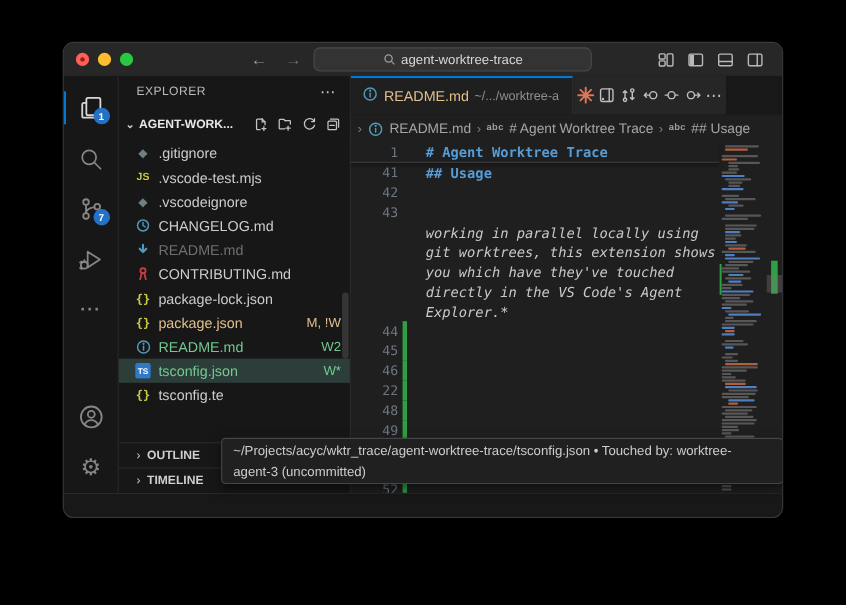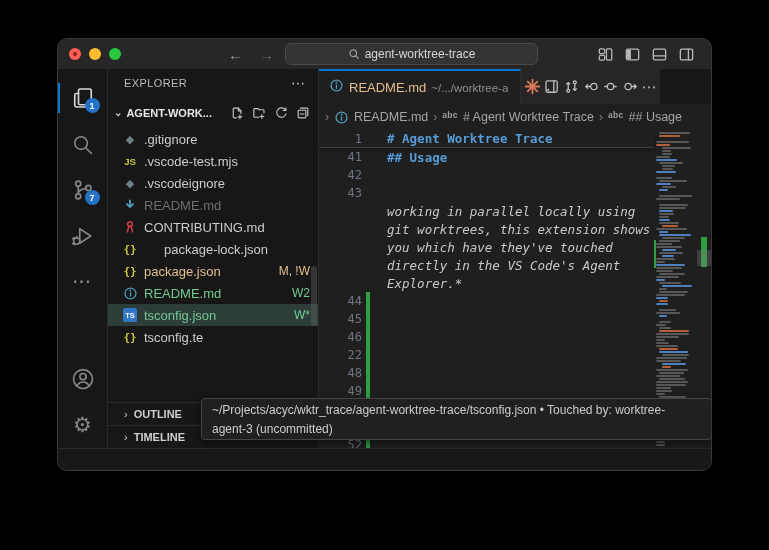--- a/index.html
+++ b/index.html
@@ -285,40 +285,49 @@
             <span class="fname" style="color: rgb(204, 204, 204);">.vscode-test.mjs</span>
           </div>
           <div class="file-row">
             <span class="ficon" style="display: inline-flex; align-items: center;">
               <span class="diamond-glyph">◆</span>
             </span>
             <span class="fname" style="color: rgb(204, 204, 204);">.vscodeignore</span>
           </div>
           <div class="file-row">
             <span class="ficon" style="display: inline-flex; align-items: center;">
+              <svg width="14" height="14" viewBox="0 0 16 16" fill="none" stroke="#519aba" stroke-width="1.5" stroke-linecap="round" stroke-linejoin="round">
+                <circle cx="8" cy="8" r="5.7"></circle>
+                <path d="M8 4.8V8l2.3 1.4"></path>
+              </svg>
+            </span>
+            <span class="fname" style="color: rgb(204, 204, 204);">CHANGELOG.md</span>
+          </div>
+          <div class="file-row">
+            <span class="ficon" style="display: inline-flex; align-items: center;">
               <svg width="14" height="14" viewBox="0 0 16 16" fill="none" stroke="#519aba" stroke-width="2.2" stroke-linecap="round" stroke-linejoin="round">
                 <path d="M8 2.8v7.4 M4.6 7 8 10.4 11.4 7"></path>
               </svg>
             </span>
             <span class="fname" style="color: rgb(111, 111, 111);">README.md</span>
           </div>
           <div class="file-row">
             <span class="ficon" style="display: inline-flex; align-items: center;">
               <svg width="14" height="14" viewBox="0 0 16 16" fill="none" stroke="#cc3e44" stroke-width="1.8" stroke-linecap="round" stroke-linejoin="round">
                 <circle cx="8" cy="4.6" r="2.7"></circle>
                 <path d="M6.7 7 5.1 13.6 M9.3 7 10.9 13.6"></path>
               </svg>
             </span>
             <span class="fname" style="color: rgb(204, 204, 204);">CONTRIBUTING.md</span>
           </div>
           <div class="file-row">
             <span class="ficon" style="display: inline-flex; align-items: center;">
               <span class="braces-glyph">{}</span>
             </span>
-            <span class="fname" style="color: rgb(204, 204, 204); margin-left: 20px;">package-lock.json</span>
+            <span class="fname" style="color: rgb(204, 204, 204);">package-lock.json</span>
           </div>
           <div class="file-row">
             <span class="ficon" style="display: inline-flex; align-items: center;">
               <span class="braces-glyph">{}</span>
             </span>
             <span class="fname" style="color: rgb(226, 192, 141);">package.json</span>
             <span class="fbadge" style="color: rgb(226, 192, 141);">M, !W</span>
           </div>
           <div class="file-row">
             <span class="ficon" style="display: inline-flex; align-items: center;">

